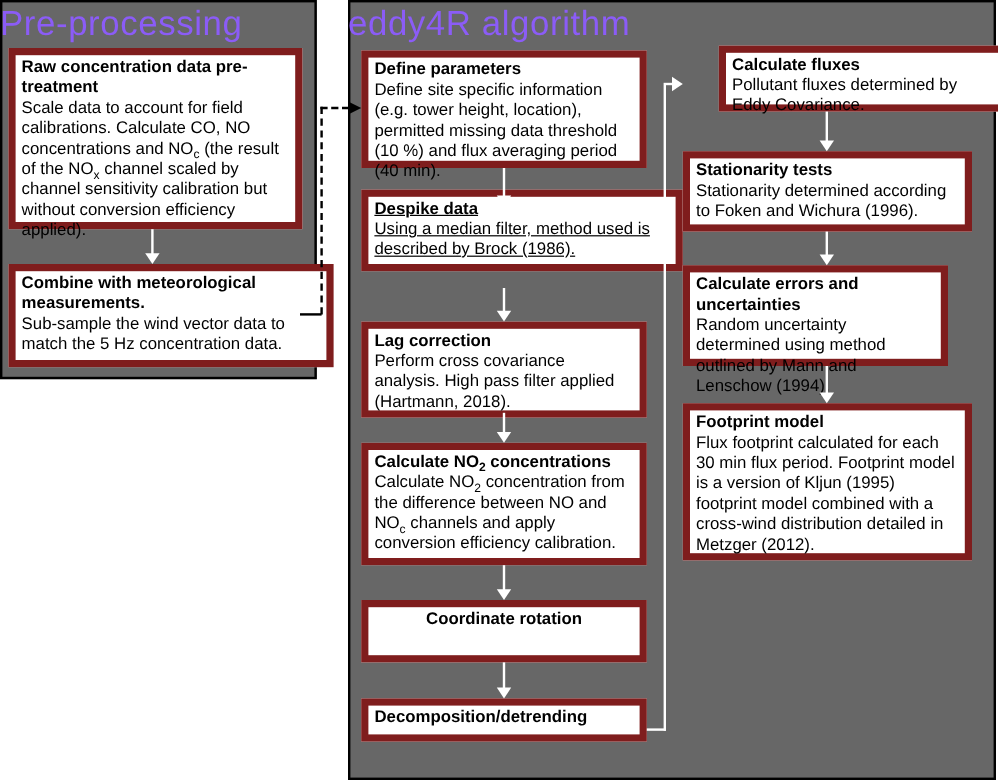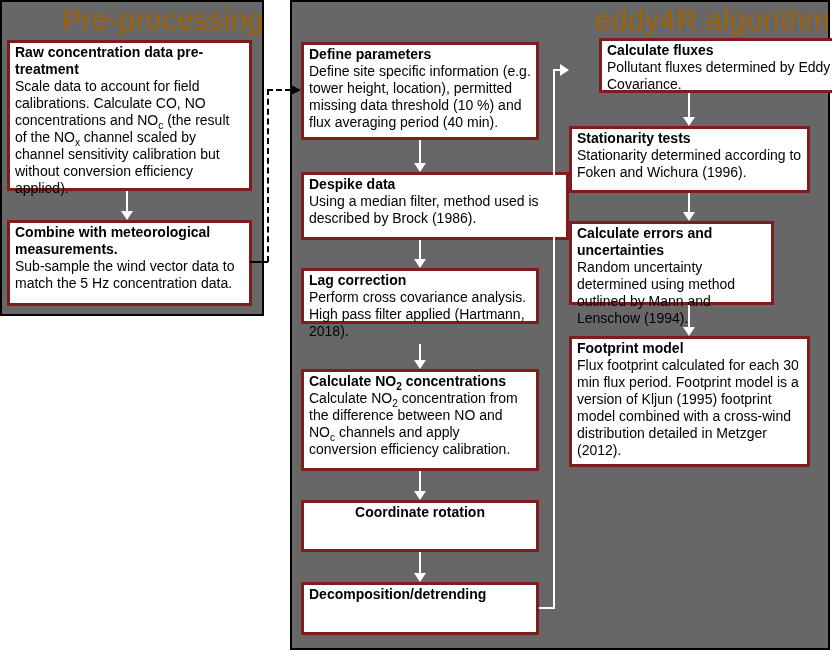--- a/index.html
+++ b/index.html
@@ -14,31 +14,31 @@
   }
   .panel {
     position: absolute;
     background: #676767;
     border: 2px solid #000;
     box-sizing: border-box;
   }
   .panel-title {
     position: absolute;
     margin: 0;
-    color: #a16207;
+    color: #8b5cf6;
     font-weight: 400;
     font-size: 29px;
     line-height: 36px;
-    text-align: right;
+    text-align: left;
     letter-spacing: 0.5px;
   }
   .fbox {
     position: absolute;
     background: #ffffff;
-    border: 3px solid #7f1d1d;
+    border: 6px solid #7f1d1d;
     box-sizing: border-box;
     padding: 1px 5px 2px 5px;
     font-size: 14px;
     line-height: 17px;
   }
   .fbox .box-title { font-weight: bold; }
   sub { font-size: 0.72em; line-height: 0; }
   .stem-v { position: absolute; width: 2px; background: #ffffff; }
   .stem-h { position: absolute; height: 2px; background: #ffffff; }
   .head-down {
@@ -71,57 +71,57 @@
   <div class="panel" style="left:0; top:0; width:264px; height:316px;"></div>
   <div class="panel" style="left:290px; top:0; width:540px; height:650px;"></div>
 
   <h1 class="panel-title" style="left:0; top:2px; width:264px;">Pre-processing</h1>
   <h1 class="panel-title" style="left:290px; top:2px; width:540px;">eddy4R algorithm</h1>
 
   <div class="fbox" style="left:7px; top:40px; width:245px; height:151px;">
     <div class="box-title">Raw concentration data pre-treatment</div>
     <div class="box-body">Scale data to account for field calibrations. Calculate CO, NO concentrations and NO<sub>c</sub> (the result of the NO<sub>x</sub> channel scaled by channel sensitivity calibration but without conversion efficiency applied).</div>
   </div>
-  <div class="fbox" style="left:7px; top:220px; width:245px; height:86px;">
+  <div class="fbox" style="left:7px; top:220px; width:271px; height:86px;">
     <div class="box-title">Combine with meteorological measurements.</div>
     <div class="box-body">Sub-sample the wind vector data to match the 5 Hz concentration data.</div>
   </div>
 
   <div class="fbox" style="left:301px; top:42px; width:238px; height:98px;">
     <div class="box-title">Define parameters</div>
     <div class="box-body">Define site specific information (e.g. tower height, location), permitted missing data threshold (10 %) and flux averaging period (40 min).</div>
   </div>
-  <div class="fbox" style="left:301px; top:172px; width:268px; height:68px;">
+  <div class="fbox" style="left:301px; top:158px; width:268px; height:68px;text-decoration:underline;">
     <div class="box-title">Despike data</div>
     <div class="box-body">Using a median filter, method used is described by Brock (1986).</div>
   </div>
-  <div class="fbox" style="left:301px; top:268px; width:238px; height:56px;">
+  <div class="fbox" style="left:301px; top:268px; width:238px; height:80px;">
     <div class="box-title">Lag correction</div>
     <div class="box-body">Perform cross covariance analysis. High pass filter applied (Hartmann, 2018).</div>
   </div>
   <div class="fbox" style="left:301px; top:369px; width:238px; height:102px;">
     <div class="box-title">Calculate NO<sub>2</sub> concentrations</div>
     <div class="box-body">Calculate NO<sub>2</sub> concentration from the difference between NO and NO<sub>c</sub> channels and apply conversion efficiency calibration.</div>
   </div>
   <div class="fbox" style="left:301px; top:500px; width:238px; height:52px;text-align:center;">
     <div class="box-title">Coordinate rotation</div>
   </div>
-  <div class="fbox" style="left:301px; top:582px; width:238px; height:53px;">
+  <div class="fbox" style="left:301px; top:582px; width:238px; height:36px;">
     <div class="box-title">Decomposition/detrending</div>
   </div>
 
   <div class="fbox" style="left:599px; top:38px; width:241px; height:55px;">
     <div class="box-title">Calculate fluxes</div>
     <div class="box-body">Pollutant fluxes determined by Eddy Covariance.</div>
   </div>
   <div class="fbox" style="left:569px; top:126px; width:241px; height:67px;">
     <div class="box-title">Stationarity tests</div>
     <div class="box-body">Stationarity determined according to Foken and Wichura (1996).</div>
   </div>
-  <div class="fbox" style="left:569px; top:221px; width:205px; height:84px;">
+  <div class="fbox" style="left:569px; top:221px; width:221px; height:84px;">
     <div class="box-title">Calculate errors and uncertainties</div>
     <div class="box-body">Random uncertainty determined using method outlined by Mann and Lenschow (1994).</div>
   </div>
   <div class="fbox" style="left:569px; top:336px; width:241px; height:131px;">
     <div class="box-title">Footprint model</div>
     <div class="box-body">Flux footprint calculated for each 30 min flux period. Footprint model is a version of Kljun (1995) footprint model combined with a cross-wind distribution detailed in Metzger (2012).</div>
   </div>
 
   <div class="stem-v" style="left:126px; top:191px; height:21px;"></div>
   <div class="head-down" style="left:121px; top:211px;"></div>

